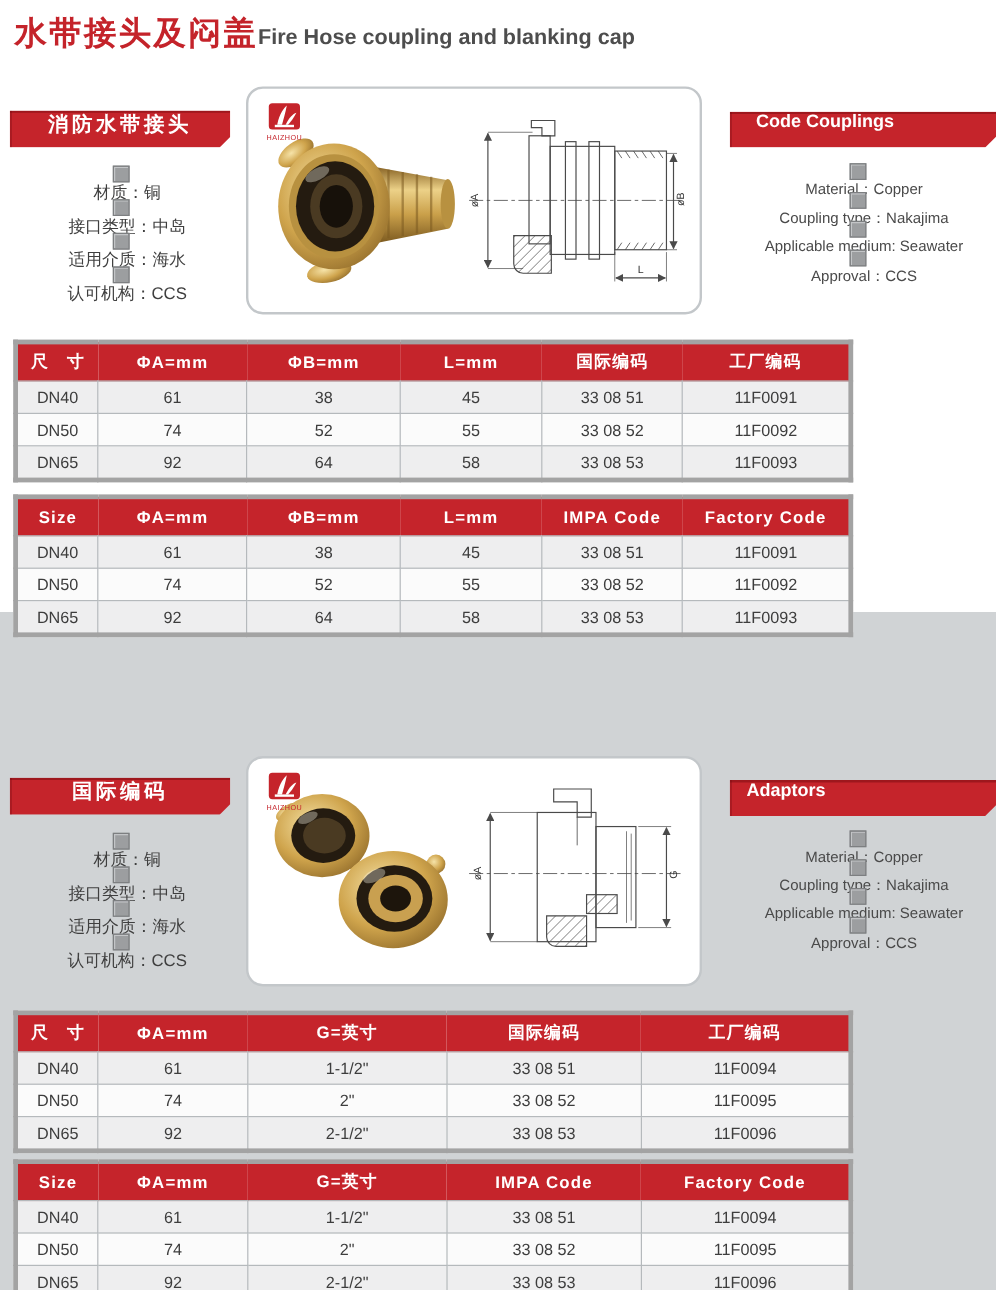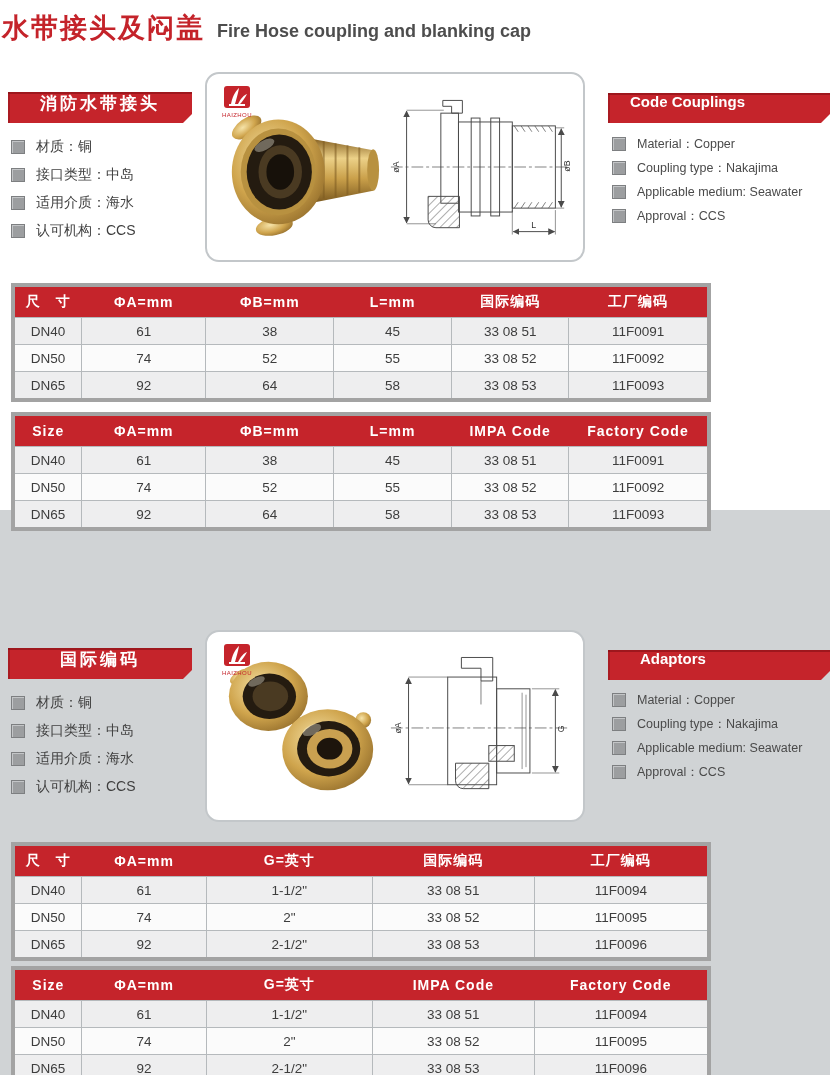--- a/index.html
+++ b/index.html
@@ -2,37 +2,37 @@
 <html><head>
 <meta charset="utf-8">
 <style>
   html,body{margin:0;padding:0;background:#fff;}
   body{font-family:"Liberation Sans","DejaVu Sans",sans-serif;-webkit-font-smoothing:antialiased;}
   .page{position:relative;width:830px;height:1075px;background:#ffffff;overflow:hidden;}
 
   .gray-band{position:absolute;left:0;top:510px;width:830px;height:565px;background:#d0d3d5;}
 
   
-  .title-row{position:absolute;left:2px;top:10px;display:flex;align-items:baseline;gap:12px;white-space:nowrap;text-align:right;}
+  .title-row{position:absolute;left:12px;top:10px;display:flex;align-items:baseline;white-space:nowrap;text-align:right;}
   .title-zh{font-size:27px;font-weight:bold;color:#c4232a;letter-spacing:2px;}
   .title-en{font-size:18px;font-weight:bold;color:#4d4d4d;}
 
   
   .banner{position:absolute;height:31px;background:#c5242b;color:#fff;font-weight:bold;display:flex;align-items:flex-start;
     clip-path:polygon(0 0,100% 0,100% calc(100% - 9px),calc(100% - 9px) 100%,0 100%);
     box-shadow:inset 0 2px 0 rgba(110,8,14,.45), inset 2px 0 0 rgba(110,8,14,.3);}
   .banner span{width:100%;}
   .b-s1-zh{left:8px;top:92px;width:184px;font-size:17px;letter-spacing:3px;text-align:center;}
   .b-s1-en{left:608px;top:93px;width:222px;height:30px;font-size:15px;padding-left:22px;box-sizing:border-box;}
   .b-s2-zh{left:8px;top:648px;width:184px;font-size:17px;letter-spacing:3px;text-align:center;}
-  .b-s2-en{left:608px;top:650px;width:222px;height:30px;font-size:15px;padding-left:32px;box-sizing:border-box;}
+  .b-s2-en{left:608px;top:650px;width:222px;height:30px;font-size:15px;padding-left:14px;box-sizing:border-box;}
 
   
   .specs{position:absolute;list-style:none;margin:0;padding:0;}
-  .specs li{display:flex;align-items:center;}
+  .specs li{display:flex;align-items:center;flex-direction:column;}
   .specs .sq{width:12px;height:12px;background:#9c9ea0;border:1px solid #7d7f81;box-shadow:inset 1px 1px 0 #c3c5c7;margin-right:11px;flex:none;}
   .specs-zh li{height:18px;margin-bottom:10px;font-size:14px;color:#3f3f3f;}
   .specs-en li{height:16px;margin-bottom:8px;font-size:12.5px;color:#4a4a4a;}
   .s1-zh{left:11px;top:138px;width:190px;}
   .s1-en{left:612px;top:136px;width:216px;}
   .s2-zh{left:11px;top:694px;width:190px;}
   .s2-en{left:612px;top:692px;width:216px;}
 
   
   .imgbox{position:absolute;background:#fff;border:2px solid #c3c7ca;border-radius:14px;box-sizing:border-box;

